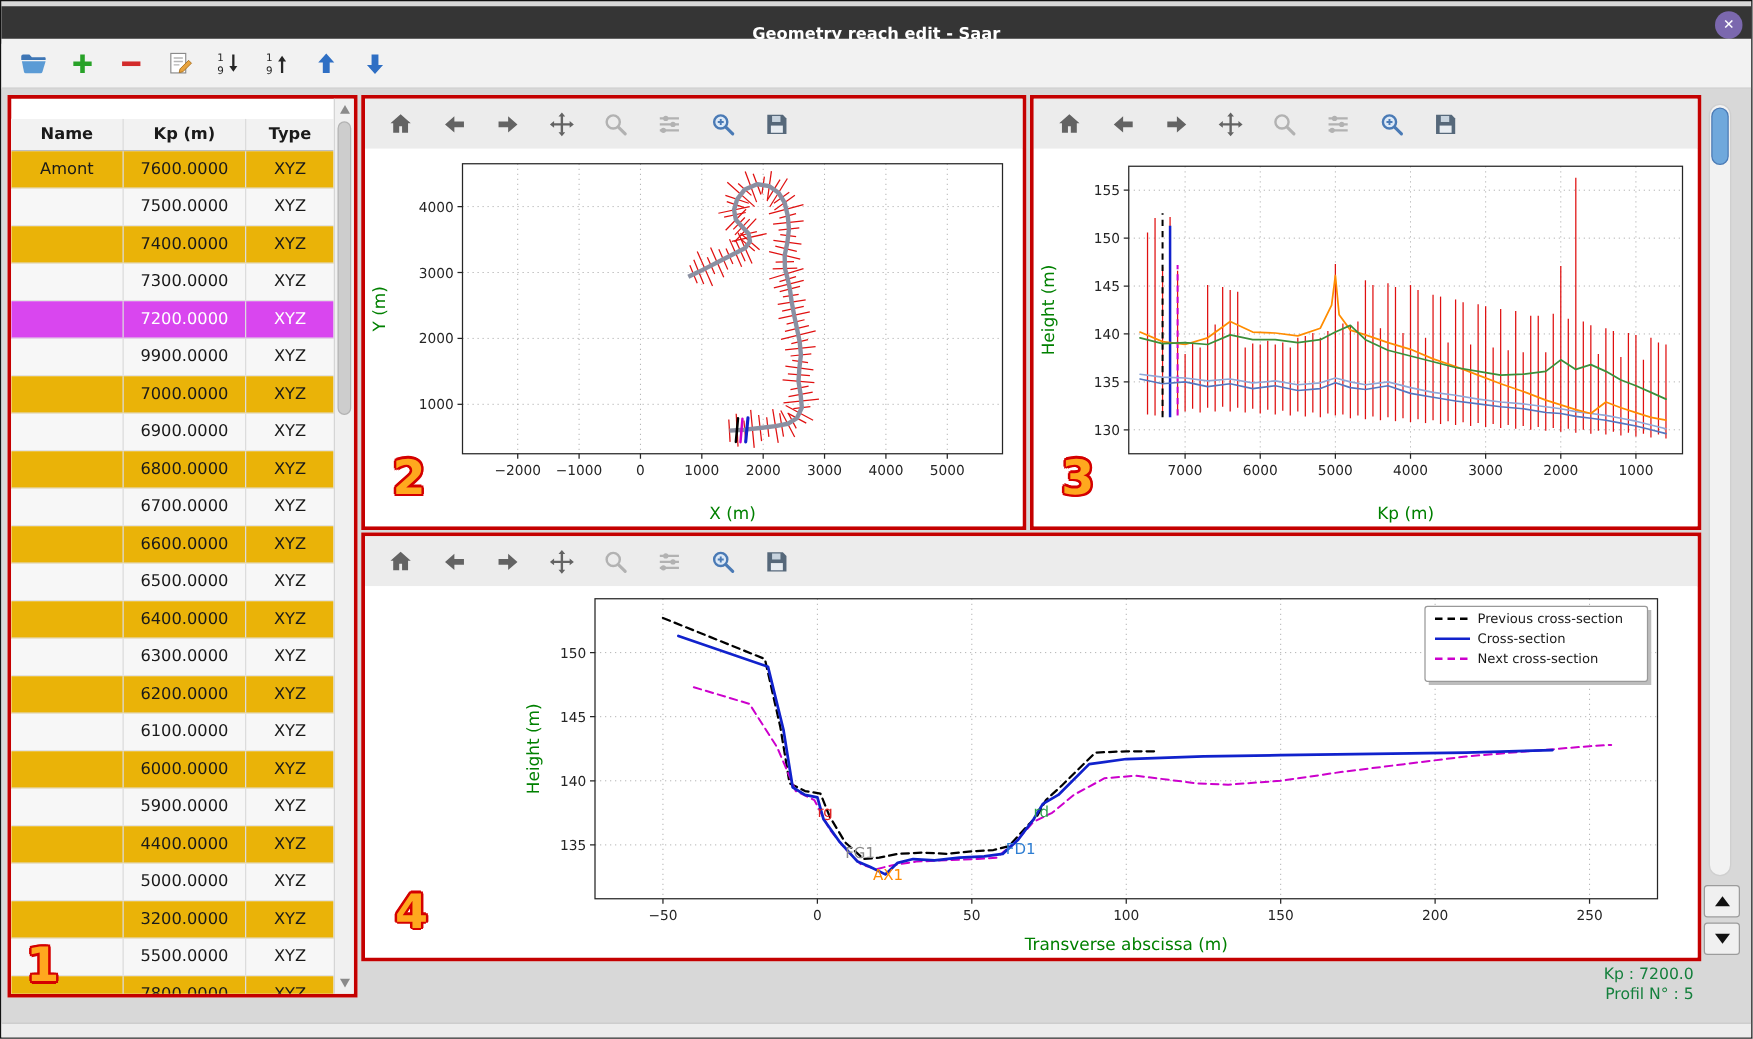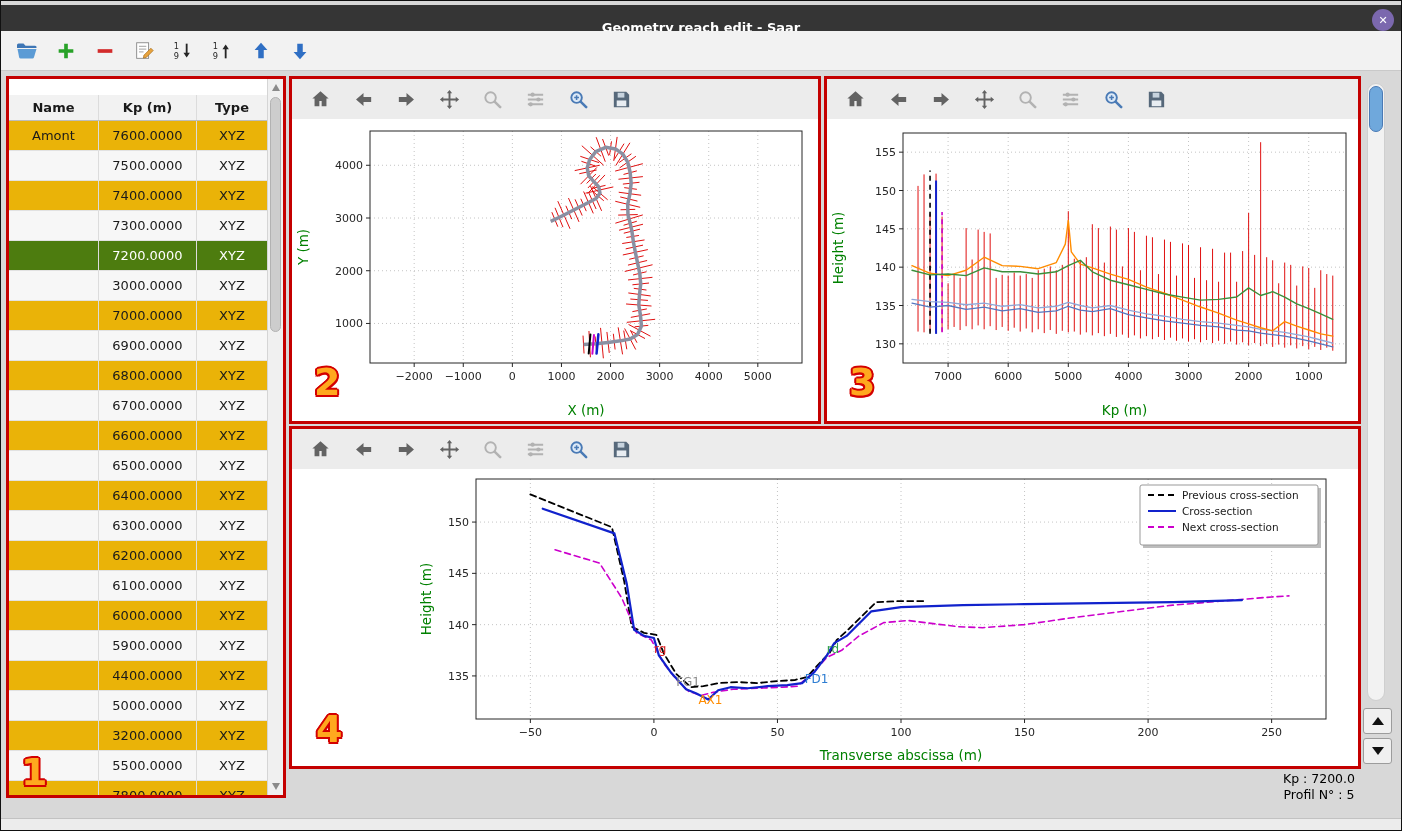--- a/index.html
+++ b/index.html
@@ -45,37 +45,37 @@
   .panel1 .panel-num{left:12px;bottom:4px;}
   .panel2 .panel-num,.panel3 .panel-num{left:22px;bottom:20px;}
   .panel4 .panel-num{left:24px;bottom:18px;}
   
   .table{position:absolute;left:0;top:0;bottom:0;right:16px;overflow:hidden;background:#fff;margin-top:16px;}
   .thead{display:flex;height:26px;background:#f2f2f2;border-bottom:1px solid #bdbdbd;font-weight:bold;}
   .tcell{display:flex;align-items:center;justify-content:center;border-right:1px solid #dcdcdc;height:100%;}
   .c0{width:90px;} .c1{width:98px;} .c2{width:70px;border-right:none;}
   .trow{display:flex;height:30px;border-bottom:1px solid #e2e2e2;background:#eab308;}
   .trow:nth-child(even){background:#f7f7f7;}
-  .trow.selected{background:#4d7c0f;color:#fff;align-items:flex-end;}
+  .trow.selected{background:#d946ef;color:#fff;align-items:flex-end;}
   .vscroll{position:absolute;right:0;top:0;bottom:0;width:16px;background:#f0f0f0;border-left:1px solid #d5d5d5;}
   .sb-thumb{position:absolute;left:2px;right:2px;top:18px;height:235px;background:#cdcdcd;border:1px solid #b2b2b2;border-radius:6px;}
   .sb-arrow{position:absolute;left:4px;width:0;height:0;border-left:4px solid transparent;border-right:4px solid transparent;}
   .sb-arrow.up{top:5px;border-bottom:7px solid #8a8a8a;}
   .sb-arrow.down{bottom:5px;border-top:7px solid #8a8a8a;}
   
   .right-scrollbar{position:absolute;left:1366px;top:12px;width:18px;height:618px;background:#f2f2f2;border:1px solid #cfcfcf;border-radius:9px;}
   .right-scrollbar .thumb{position:absolute;left:1px;right:1px;top:2px;height:46px;background:#6fa8dc;border:1px solid #4a7ab5;border-radius:8px;}
   .nav-btn{position:absolute;left:1362px;width:29px;height:26px;background:#f0f0f0;border:1px solid #9c9c9c;border-radius:3px;display:flex;align-items:center;justify-content:center;cursor:pointer;padding:0;}
   .nav-btn.up{top:637px;}
   .nav-btn.down{top:667px;}
   .tri{width:0;height:0;border-left:6px solid transparent;border-right:6px solid transparent;}
   .tri.up{border-bottom:8px solid #111;}
   .tri.down{border-top:8px solid #111;}
   
-  .footer-info{position:absolute;right:46px;top:700px;text-align:center;font-size:12.5px;color:#000000;line-height:16px;}
+  .footer-info{position:absolute;right:46px;top:700px;text-align:right;font-size:12.5px;color:#15803d;line-height:16px;}
   
   .statusbar{position:absolute;left:0;right:0;bottom:0;height:12px;background:#ececec;border-top:1px solid #c2c2c2;}
 </style>
 </head>
 <body>
 
 <div class="window">
 
   <div class="titlebar">
     <span class="title">Geometry reach edit - Saar</span>
@@ -166,21 +166,21 @@
               <div class="tcell c1">7300.0000</div>
               <div class="tcell c2">XYZ</div>
             </div>
             <div class="trow selected">
               <div class="tcell c0"></div>
               <div class="tcell c1">7200.0000</div>
               <div class="tcell c2">XYZ</div>
             </div>
             <div class="trow">
               <div class="tcell c0"></div>
-              <div class="tcell c1">3000.0000</div>
+              <div class="tcell c1">9900.0000</div>
               <div class="tcell c2">XYZ</div>
             </div>
             <div class="trow">
               <div class="tcell c0"></div>
               <div class="tcell c1">7000.0000</div>
               <div class="tcell c2">XYZ</div>
             </div>
             <div class="trow">
               <div class="tcell c0"></div>
               <div class="tcell c1">6900.0000</div>

